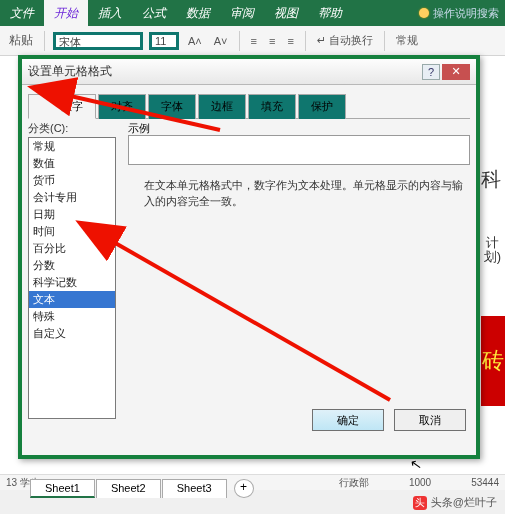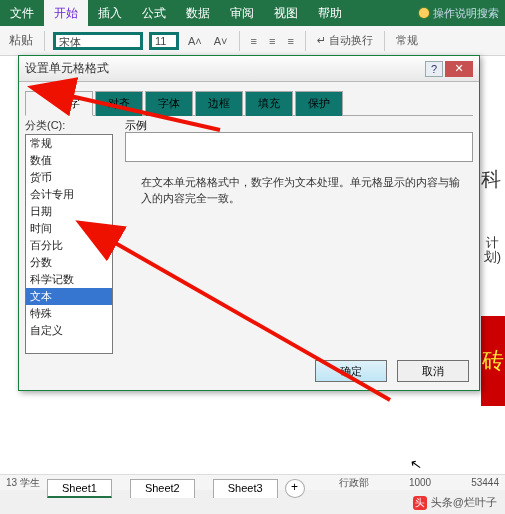--- a/index.html
+++ b/index.html
@@ -1,66 +1,66 @@
 <!DOCTYPE html>
 <html><head>
 <meta charset="utf-8">
 <style>
   * { box-sizing: border-box; margin: 0; padding: 0; font-family: "Microsoft YaHei", sans-serif; }
   body { width: 505px; height: 514px; background: #f0f0f0; overflow: hidden; position: relative; }
 
   .ribbon-tabs { display:flex; background:#217346; height:26px; color:#fff; font-size:12px; align-items:center; }
-  .ribbon-tabs .tab { padding:0 10px; height:100%; display:flex; align-items:center; }
+  .ribbon-tabs .tab { padding:0 10px; height:100%; display:flex; align-items:center;font-style:italic; }
   .ribbon-tabs .tab.active { background:#f5f5f5; color:#6d28d9; }
   .ribbon-tabs .tell-me { margin-left:auto; display:flex; align-items:center; gap:4px; padding-right:6px; color:#cde; font-size:11px;}
   .bulb { width:10px; height:10px; border-radius:50%; background:#ffd060; box-shadow:0 0 2px #c90;}
 
   .ribbon-bar { height:30px; background:#f5f5f5; border-bottom:1px solid #d4d4d4; display:flex; align-items:center; font-size:11px; color:#444; padding:0 6px; gap:6px; overflow:hidden;}
   .ribbon-bar .sep { width:1px; height:20px; background:#ccc; margin:0 2px;}
   .ribbon-bar select, .ribbon-bar .combo { font-size:11px; height:18px; border:3px solid #0f766e; background:#fff; padding:0 3px;}
   .ribbon-bar .btn { padding:0 3px; color:#555; }
 
   .sheet-area { position:absolute; left:0; right:0; top:56px; bottom:40px; background:#fff; }
   .cn-col { position:absolute; right:4px; top:110px; font-size:20px; color:#333; }
   .cn-col2 { position:absolute; right:4px; top:180px; font-size:13px; color:#333; line-height:14px; text-align:center;}
   .red-block { position:absolute; right:0; top:260px; width:24px; height:90px; background:#c00; color:#ffeb3b; font-size:22px; display:flex; align-items:center; justify-content:center;}
   
   .status-bar { position:absolute; left:0; right:0; bottom:24px; height:16px; background:#f5f5f5; font-size:10px; color:#555; display:flex; align-items:center; padding:0 6px; gap:40px; border-top:1px solid #ddd;}
   
   .sheet-tabs { position:absolute; left:0; right:0; bottom:40px; transform:translateY(20px); height:0;}
   .sheet-tabs-inner { position:absolute; left:30px; bottom:-4px; display:flex; font-size:11px; }
-  .sheet-tab { padding:2px 14px; border:1px solid #aaa; border-bottom:none; background:#fff; margin-right:1px;margin-left:17px; }
+  .sheet-tab { padding:2px 14px; border:1px solid #aaa; border-bottom:none; background:#fff; margin-right:1px; }
   .sheet-tab.active { border-bottom:2px solid #217346; }
   .add-sheet { width:20px; text-align:center; border:1px solid #aaa; border-radius:50%; margin-left:6px; font-size:12px; line-height:14px; background:#fff;}
 
   .toutiao { position:absolute; right:8px; bottom:4px; display:flex; align-items:center; gap:4px; font-size:11px; color:#555;}
   .tt-logo { width:14px; height:14px; background:#e33; border-radius:3px; color:#fff; font-size:10px; text-align:center; line-height:14px;}
 
   
-  .dialog { position:absolute; left:18px; top:55px; width:462px; height:336px; background:#f4f4f4; border:1px solid #15803d; box-shadow:2px 2px 6px rgba(0,0,0,.35);}
+  .dialog { position:absolute; left:18px; top:55px; width:462px; height:404px; background:#f4f4f4; border:4px solid #15803d; box-shadow:2px 2px 6px rgba(0,0,0,.35);}
   .dlg-title { height:26px; background:linear-gradient(#fdfdfd,#e8e8e8); display:flex; align-items:center; padding:0 6px; font-size:12px; color:#333; border-bottom:1px solid #b8b8b8;}
   .dlg-title .spacer { flex:1; }
   .dlg-title .q { width:18px; height:16px; border:1px solid #9aa; background:#e8eef4; font-size:11px; text-align:center; line-height:14px; color:#336; margin-right:2px;}
   .dlg-title .x { width:28px; height:16px; background:#c75050; color:#fff; text-align:center; line-height:14px; font-size:11px;}
   
   .dlg-tabs { display:flex; margin:8px 6px 0 6px; font-size:11px; border-bottom:1px solid #a9a9a9;}
   .dlg-tab { padding:4px 12px; border:1px solid #a9a9a9; border-bottom:none; background:#0f766e; margin-right:2px; position:relative; top:1px;}
   .dlg-tab.active { background:#f4f4f4; border-bottom:1px solid #f4f4f4;padding-left:32px;}
   
   .dlg-body { position:absolute; left:6px; right:6px; top:62px; bottom:36px; }
   .cat-label { font-size:11px; color:#333; margin-bottom:2px;}
   .cat-list { position:absolute; left:0; top:16px; width:88px; bottom:0; border:1px solid #7a7a7a; background:#fff; font-size:11px; overflow:hidden;}
   .cat-list .item { padding:1px 4px; color:#222; }
   .cat-list .item.sel { background:#3676d1; color:#fff; }
   
   .sample-label { position:absolute; left:100px; top:0; font-size:11px;}
   .sample-box { position:absolute; left:100px; top:14px; right:0; height:30px; border:1px solid #999; background:#fff;}
   .desc { position:absolute; left:116px; top:56px; right:4px; font-size:11px; color:#333; line-height:16px;}
   
-  .dlg-buttons { position:absolute; right:10px; bottom:8px; display:flex; gap:10px;}
+  .dlg-buttons { position:absolute; right:10px; bottom:24px; display:flex; gap:10px;}
   .dlg-buttons button { width:72px; height:22px; font-size:11px; border:1px solid #707070;}
   .btn-ok { background:linear-gradient(#dff1f9,#bfe6f5); }
   .btn-cancel { background:#efefef;}
 
   
   svg.arrows { position:absolute; left:0; top:0; pointer-events:none; z-index:50;}
   
   .cursor { position:absolute; left:410px; top:456px; font-size:14px; z-index:60; transform:rotate(-10deg); color:#000; text-shadow:0 0 2px #fff;}
 </style>
 </head>

